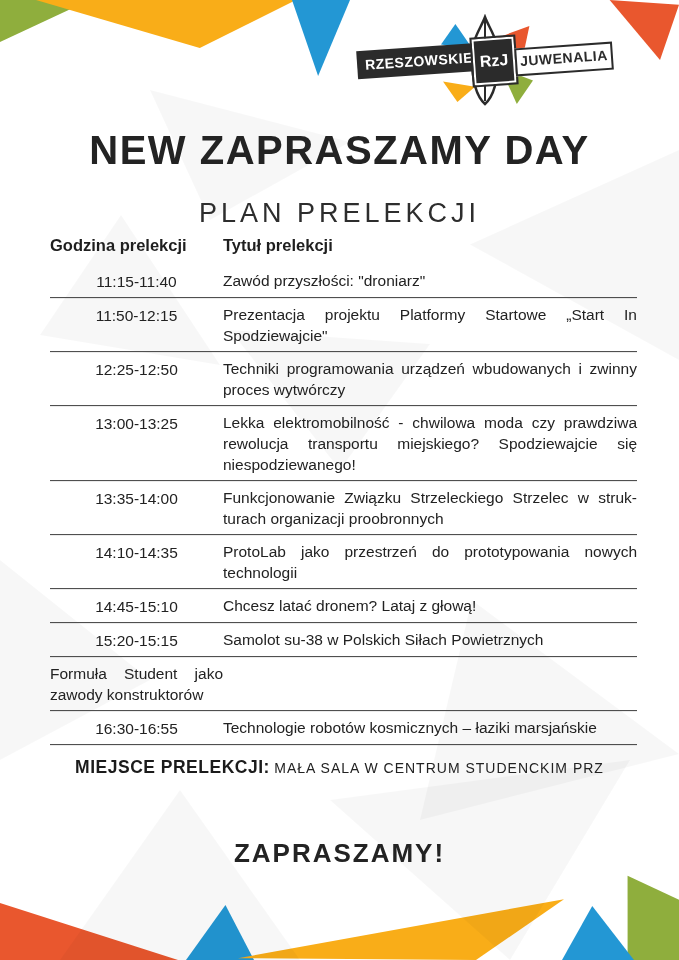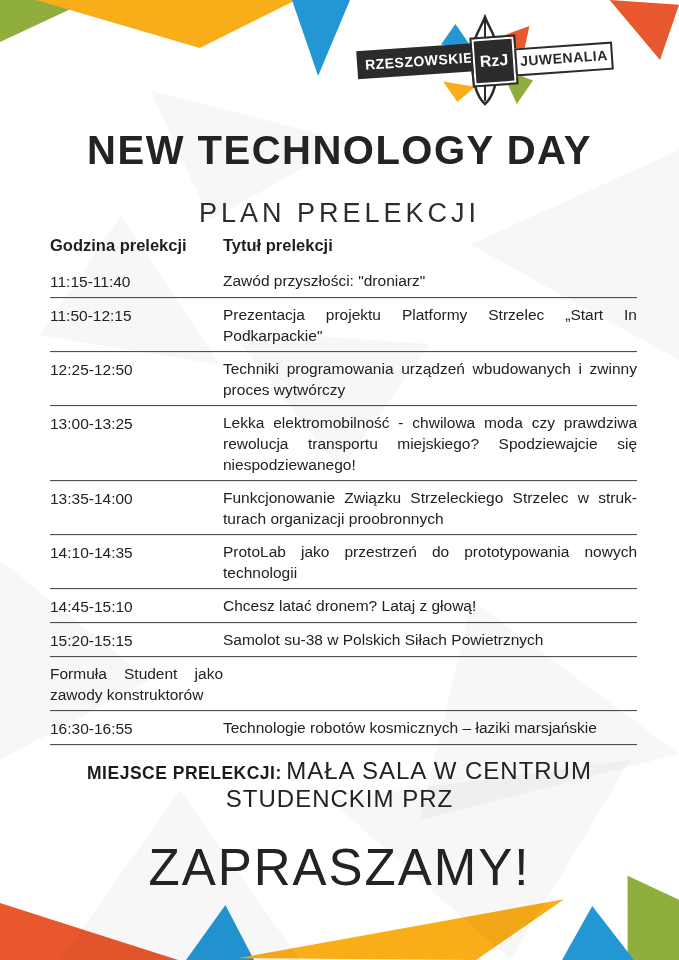--- a/index.html
+++ b/index.html
@@ -52,28 +52,28 @@
   .subtitle { position:absolute; left:0; top:198px; width:100%; text-align:center;
               font-size:27px; font-weight:normal; letter-spacing:4px; color:#2d2d2d; }
   
   .schedule { position:absolute; left:50px; top:236px; width:587px; }
   .thead { display:grid; grid-template-columns:173px 1fr; column-gap:0;
            font-size:16.5px; font-weight:bold; color:#1f1f1f; padding-bottom:9px; }
   .srow  { display:grid; grid-template-columns:173px 1fr;
            padding:5.5px 0; border-bottom:1.5px solid #4f4f4f;
            box-shadow:0 1px 0 rgba(0,0,0,0.08);
            font-size:15.5px; line-height:21px; color:#222; }
-  .time  { padding-top:1px; }
+  .time  { text-align:center; padding-top:1px; }
   .lect  { text-align:justify; }
   
   .venue { position:absolute; left:0; top:757px; width:100%; text-align:center; color:#222; }
   .venue .vlabel { font-weight:bold; font-size:17.5px; letter-spacing:.5px; color:#1b1b1b;margin-top:44px; }
-  .venue .vvalue { font-size:24px; letter-spacing:1px; font-weight:normal; }
+  .venue .vvalue { font-size:14px; letter-spacing:1px; font-weight:normal; }
   .closing { position:absolute; left:0; top:838px; width:100%; text-align:center;
-             font-size:51px; font-weight:normal; letter-spacing:2px; color:#232323; }
+             font-size:26px; font-weight:bold; letter-spacing:2px; color:#232323; }
 </style>
 </head>
 <body>
 
 <div class="page">
 
   <div class="tri green-tl"></div>
   <div class="tri yellow-tl"></div>
   <div class="tri blue-top"></div>
   <div class="tri orange-tr"></div>
@@ -99,35 +99,35 @@
     <div class="ltri l-green"></div>
     <svg class="guitar" viewBox="0 0 52 96">
       <path d="M26 3 C21 16 13 24 13 44 C13 66 17 82 26 90 C35 82 39 66 39 44 C39 24 31 16 26 3 Z" fill="#ffffff" stroke="#2b2b2b" stroke-width="2.5"></path>
       <path d="M26 6 L26 87" fill="none" stroke="#2b2b2b" stroke-width="2"></path>
     </svg>
     <div class="logo-box rz-box">RZESZOWSKIE</div>
     <div class="logo-box rzj-box">RzJ</div>
     <div class="logo-box juw-box">JUWENALIA</div>
   </div>
 
-  <div class="title">NEW TECHNOLOGY DAY</div>
+  <div class="title">NEW ZAPRASZAMY DAY</div>
   <div class="subtitle">PLAN PRELEKCJI</div>
 
   <div class="schedule">
     <div class="thead">
       <span>Godzina prelekcji</span>
       <span>Tytuł prelekcji</span>
     </div>
     <div class="srow">
       <span class="time">11:15-11:40</span>
       <span class="lect">Zawód przyszłości: "droniarz"</span>
     </div>
     <div class="srow">
       <span class="time">11:50-12:15</span>
-      <span class="lect">Prezentacja projektu Platformy Strzelec „Start In Podkarpackie"</span>
+      <span class="lect">Prezentacja projektu Platformy Startowe „Start In Spodziewajcie"</span>
     </div>
     <div class="srow">
       <span class="time">12:25-12:50</span>
       <span class="lect">Techniki programowania urządzeń wbudowanych i zwinny proces wytwórczy</span>
     </div>
     <div class="srow">
       <span class="time">13:00-13:25</span>
       <span class="lect">Lekka elektromobilność - chwilowa moda czy praw­dziwa rewolucja transportu miejskiego? Spodziewajcie się niespodziewanego!</span>
     </div>
     <div class="srow">

